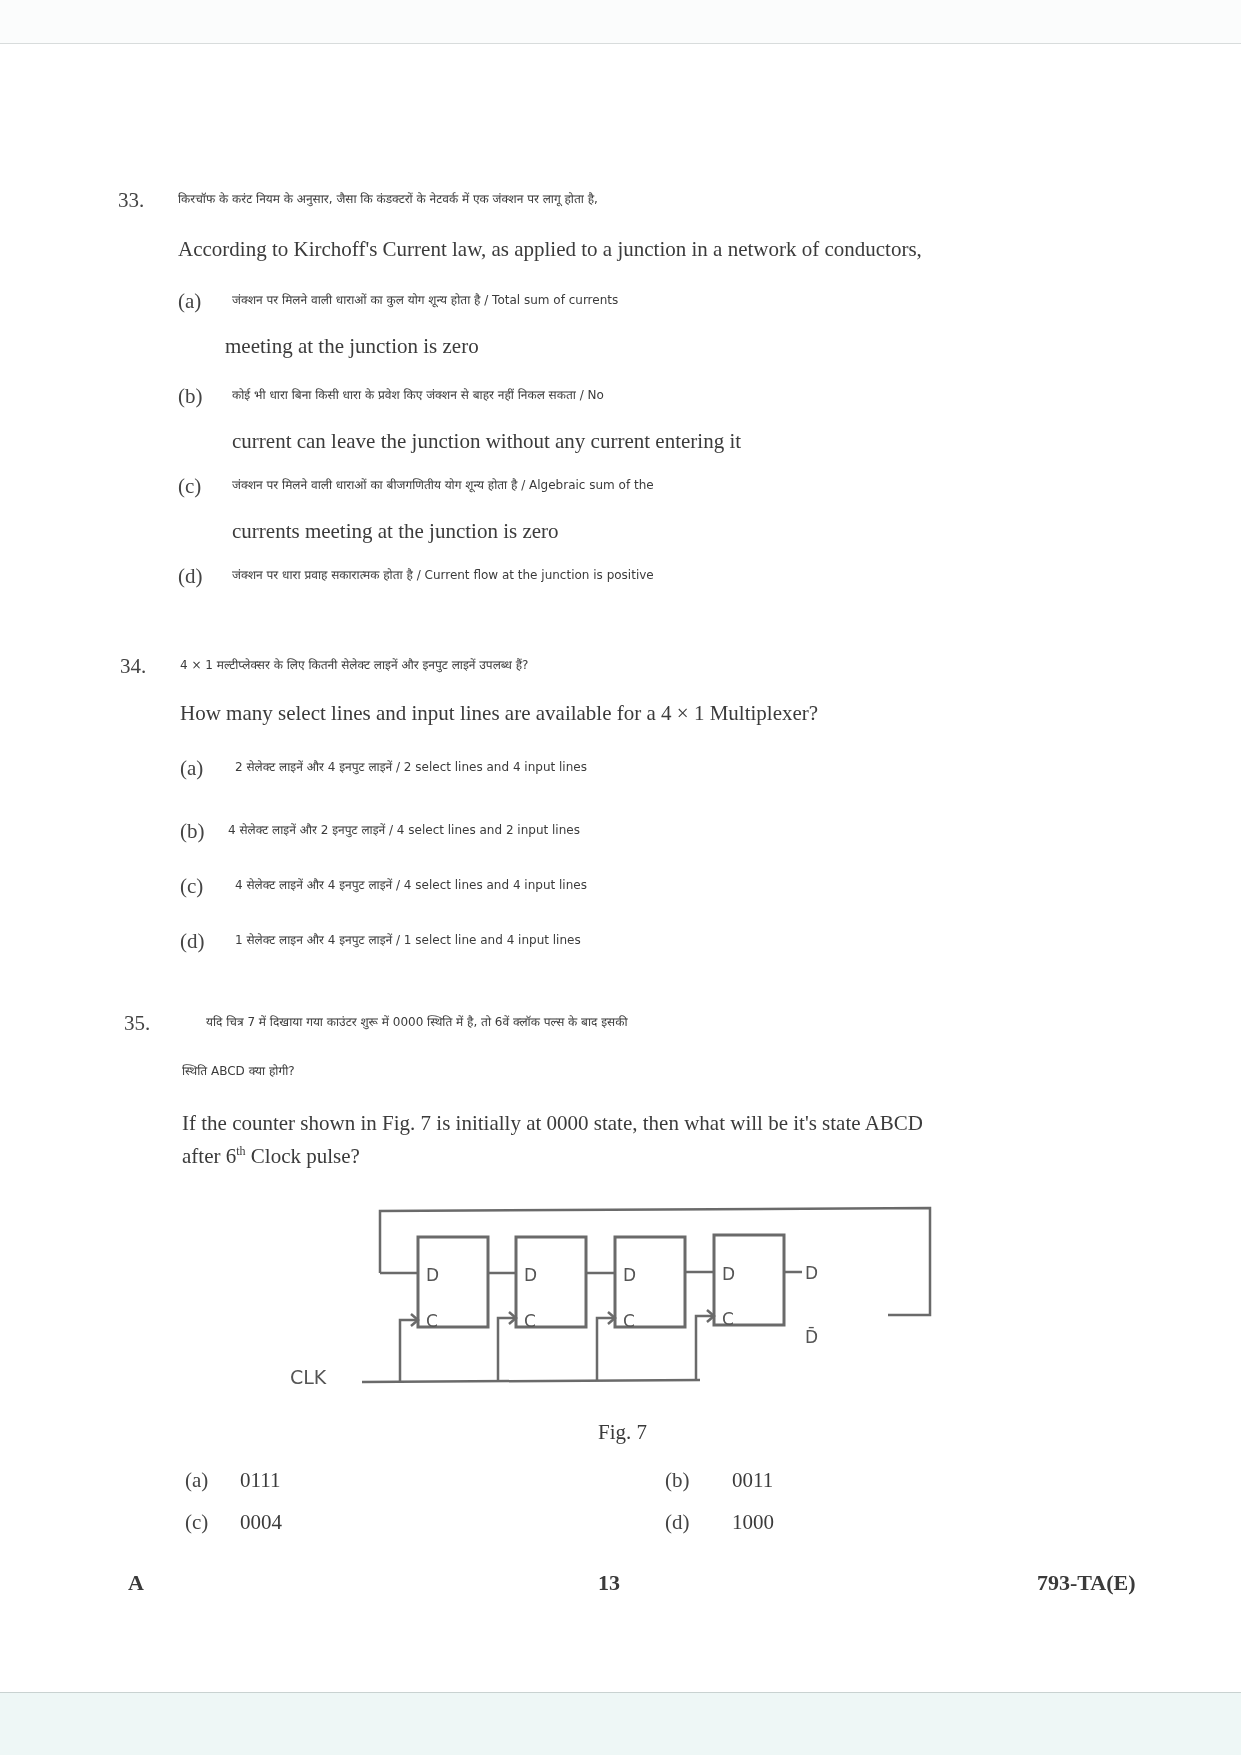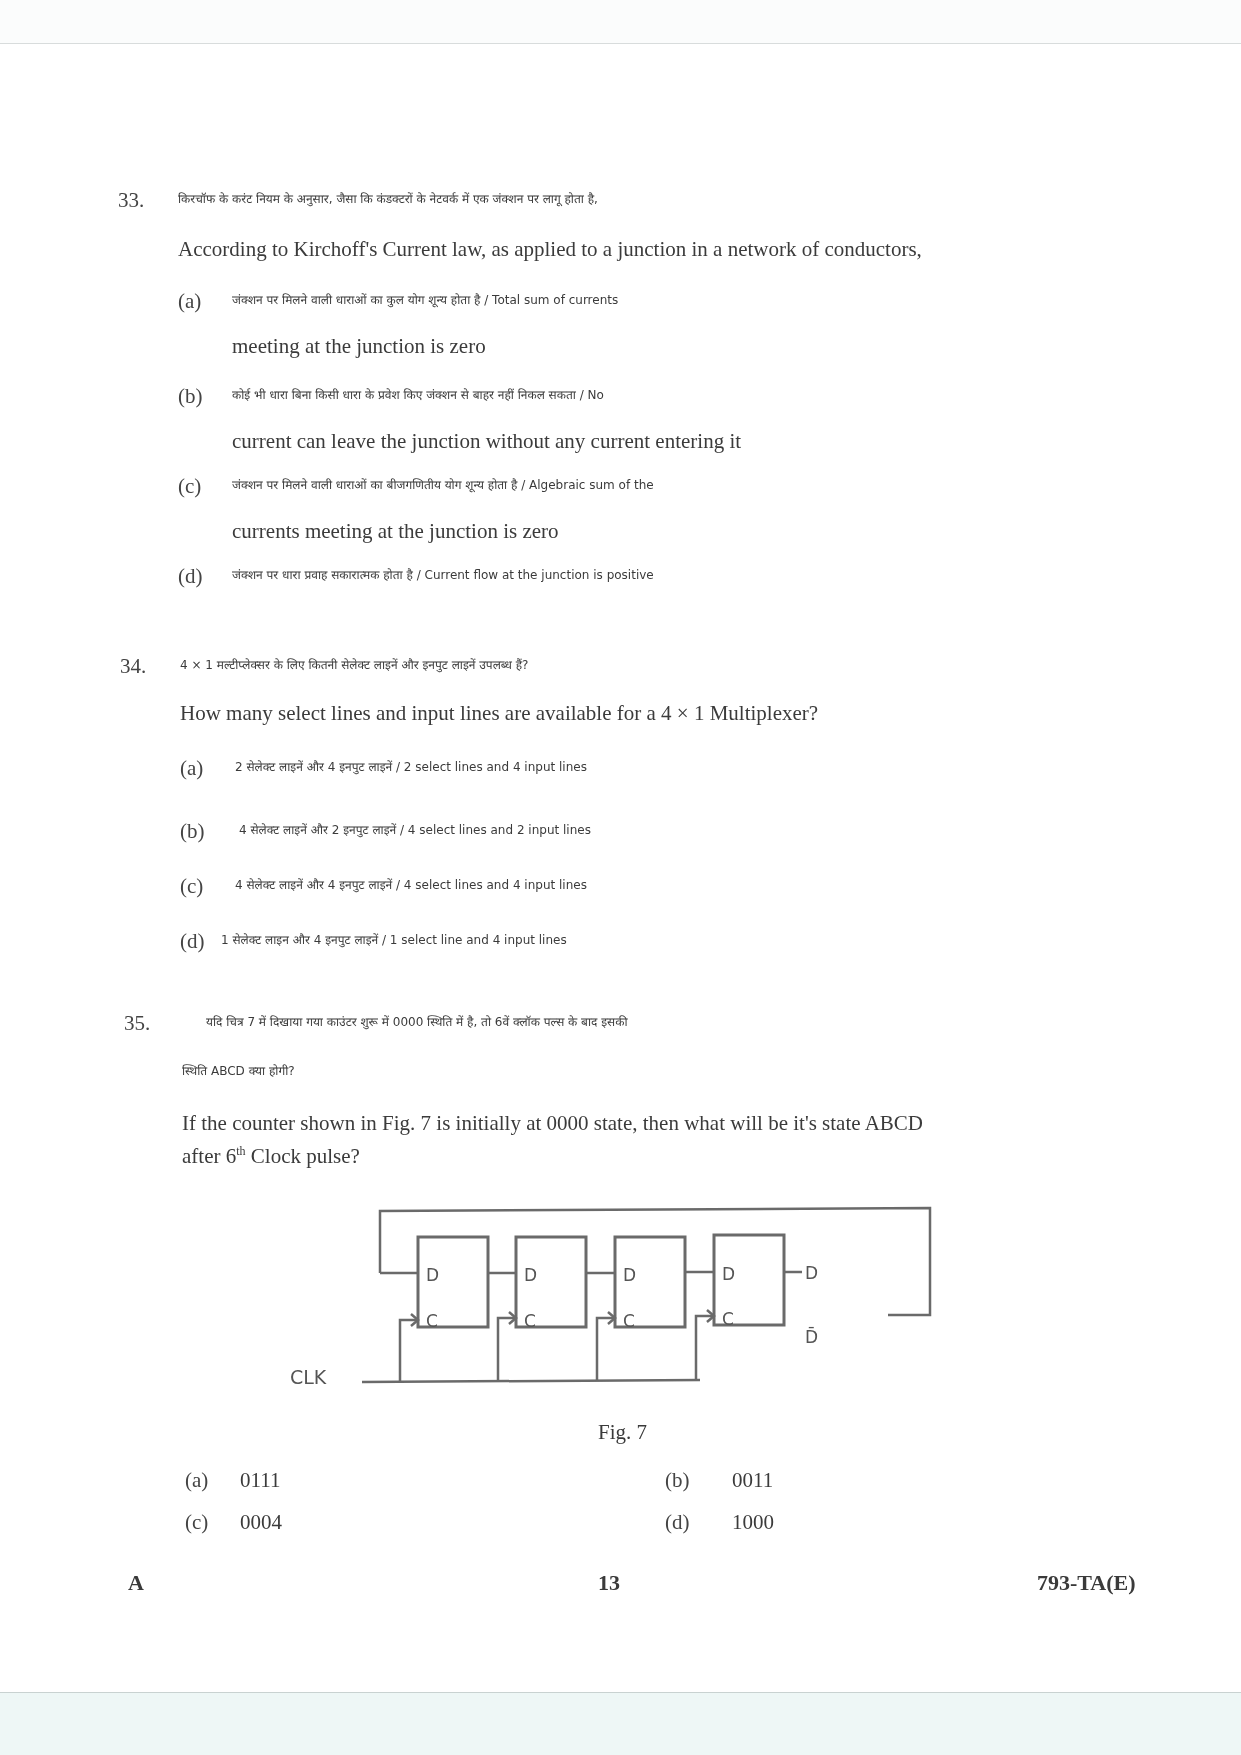--- a/index.html
+++ b/index.html
@@ -25,21 +25,21 @@
 
 <div class="top-band"></div>
 
 <div>
   <span class="qnum" style="left:118px; top:187px;">33.</span>
   <span class="line hi" style="left:178px; top:186px;">किरचॉफ के करंट नियम के अनुसार, जैसा कि कंडक्टरों के नेटवर्क में एक जंक्शन पर लागू होता है,</span>
   <span class="line" style="left:178px; top:236px;">According to Kirchoff's Current law, as applied to a junction in a network of conductors,</span>
 
   <span class="optlbl" style="left:178px; top:288px;">(a)</span>
   <span class="line hi" style="left:232px; top:287px;">जंक्शन पर मिलने वाली धाराओं का कुल योग शून्य होता है / Total sum of currents</span>
-  <span class="line" style="left:232px; top:333px;font-family:Liberation Serif, serif;">meeting at the junction is zero</span>
+  <span class="line" style="left:225px; top:333px;font-family:Liberation Serif, serif;">meeting at the junction is zero</span>
 
   <span class="optlbl" style="left:178px; top:383px;">(b)</span>
   <span class="line hi" style="left:232px; top:382px;">कोई भी धारा बिना किसी धारा के प्रवेश किए जंक्शन से बाहर नहीं निकल सकता / No</span>
   <span class="line" style="left:232px; top:428px;">current can leave the junction without any current entering it</span>
 
   <span class="optlbl" style="left:178px; top:473px;">(c)</span>
   <span class="line hi" style="left:232px; top:472px;">जंक्शन पर मिलने वाली धाराओं का बीजगणितीय योग शून्य होता है / Algebraic sum of the</span>
   <span class="line" style="left:232px; top:518px;">currents meeting at the junction is zero</span>
 
   <span class="optlbl" style="left:178px; top:563px;">(d)</span>
@@ -48,27 +48,27 @@
 
 <div>
   <span class="qnum" style="left:120px; top:653px;">34.</span>
   <span class="line hi" style="left:180px; top:652px;text-align:center;">4 × 1 मल्टीप्लेक्सर के लिए कितनी सेलेक्ट लाइनें और इनपुट लाइनें उपलब्ध हैं?</span>
   <span class="line" style="left:180px; top:700px;">How many select lines and input lines are available for a 4 × 1 Multiplexer?</span>
 
   <span class="optlbl" style="left:180px; top:755px;">(a)</span>
   <span class="line hi" style="left:235px; top:754px;">2 सेलेक्ट लाइनें और 4 इनपुट लाइनें / 2 select lines and 4 input lines</span>
 
   <span class="optlbl" style="left:180px; top:818px;">(b)</span>
-  <span class="line hi" style="left:239px; top:817px;">4 सेलेक्ट लाइनें और 2 इनपुट लाइनें / 4 select lines and  2 input lines</span>
+  <span class="line hi" style="left:228px; top:817px;">4 सेलेक्ट लाइनें और 2 इनपुट लाइनें / 4 select lines and  2 input lines</span>
 
   <span class="optlbl" style="left:180px; top:873px;">(c)</span>
   <span class="line hi" style="left:235px; top:872px;">4 सेलेक्ट लाइनें और 4 इनपुट लाइनें / 4 select lines and 4 input lines</span>
 
   <span class="optlbl" style="left:180px; top:928px;">(d)</span>
-  <span class="line hi" style="left:221px; top:927px;">1 सेलेक्ट लाइन और 4 इनपुट लाइनें / 1 select line and 4 input lines</span>
+  <span class="line hi" style="left:235px; top:927px;">1 सेलेक्ट लाइन और 4 इनपुट लाइनें / 1 select line and 4 input lines</span>
 </div>
 
 <div>
   <span class="qnum" style="left:124px; top:1010px;">35.</span>
   <span class="line hi" style="left:182px; top:1009px;margin-left:24px;">यदि चित्र 7 में दिखाया गया काउंटर शुरू में 0000 स्थिति में है, तो 6वें क्लॉक पल्स के बाद इसकी</span>
   <span class="line hi" style="left:182px; top:1058px;">स्थिति ABCD क्या होगी?</span>
   <span class="line" style="left:182px; top:1110px;">If the counter shown in Fig. 7 is initially at 0000 state, then what will be it's state ABCD</span>
   <span class="line" style="left:182px; top:1143px;"><span>after 6</span><sup>th</sup><span> Clock pulse?</span></span>
 
   <svg class="fig" viewBox="0 0 680 200" width="680" height="200">

